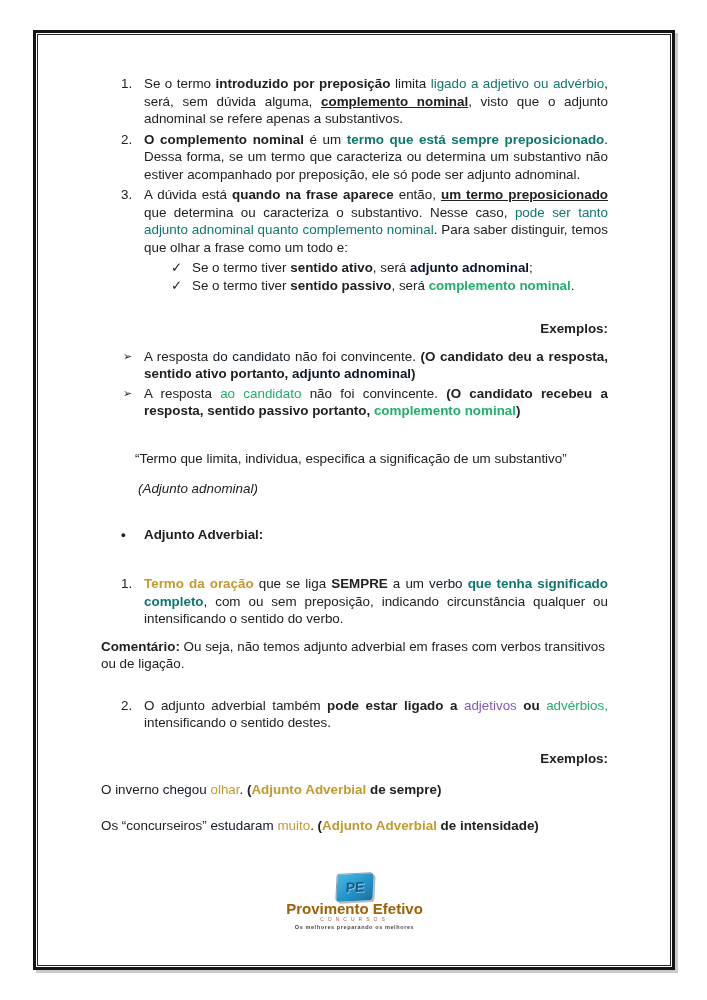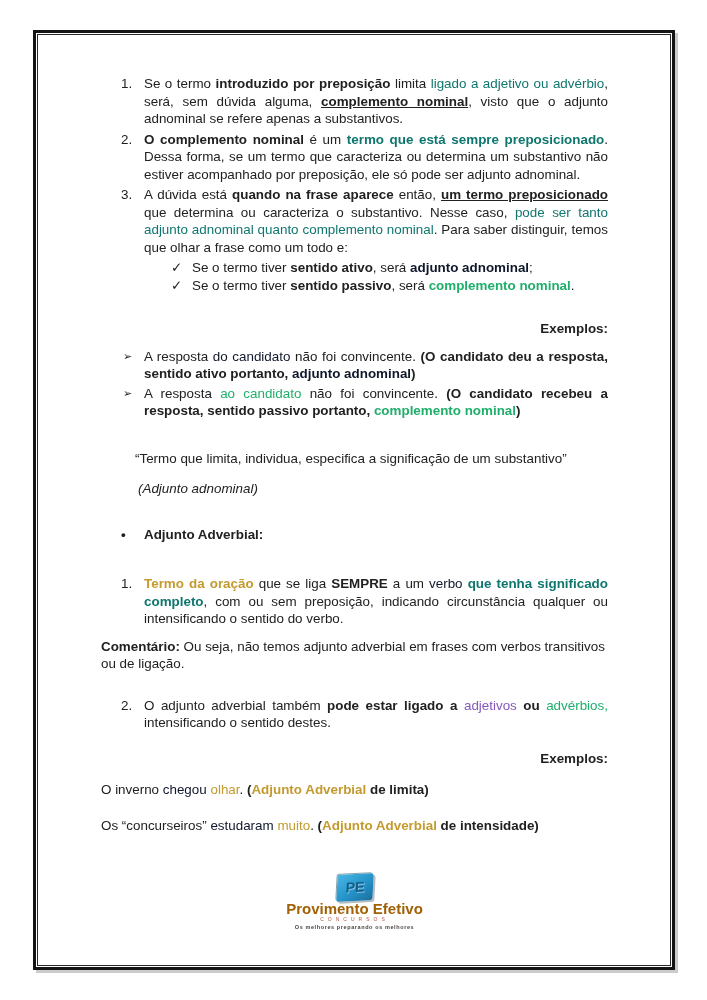--- a/index.html
+++ b/index.html
@@ -126,21 +126,21 @@
 
       <div class="comentario"><span class="r-b">Comentário:</span><span> Ou seja, não temos adjunto adverbial em frases com verbos transitivos ou de ligação.</span></div>
 
       <div class="li l2-second">
         <span class="num">2.</span>
         <div class="li-text"><span>O adjunto adverbial também </span><span class="r-b">pode estar ligado a</span><span> </span><span class="r-purple">adjetivos</span><span> </span><span class="r-b">ou</span><span> </span><span class="r-green">advérbios,</span><span> intensificando o sentido destes.</span></div>
       </div>
 
       <div class="h-exemplos h-ex2">Exemplos:</div>
 
-      <div class="ex-line1"><span>O inverno </span><span class="r-blue">chegou</span><span> </span><span class="r-gold">olhar</span><span>. </span><span class="r-b">(</span><span class="r-b r-gold">Adjunto Adverbial</span><span class="r-b"> de limita)</span></div>
+      <div class="ex-line1"><span>O inverno </span><span class="r-blue">chegou</span><span> </span><span class="r-gold">olhar</span><span>. </span><span class="r-b">(</span><span class="r-b r-gold">Adjunto Adverbial</span><span class="r-b"> de sempre)</span></div>
       <div class="ex-line2"><span>Os “concurseiros” </span><span class="r-blue">estudaram</span><span> </span><span class="r-gold">muito</span><span>. </span><span class="r-b">(</span><span class="r-b r-gold">Adjunto Adverbial</span><span class="r-b"> de intensidade)</span></div>
 
       <div class="logo">
         <div class="logo-mark">
           <span>PE</span>
         </div>
         <div class="logo-title">Provimento Efetivo</div>
         <div class="logo-sub">CONCURSOS</div>
         <div class="logo-tag">Os melhores preparando os melhores</div>
       </div>

